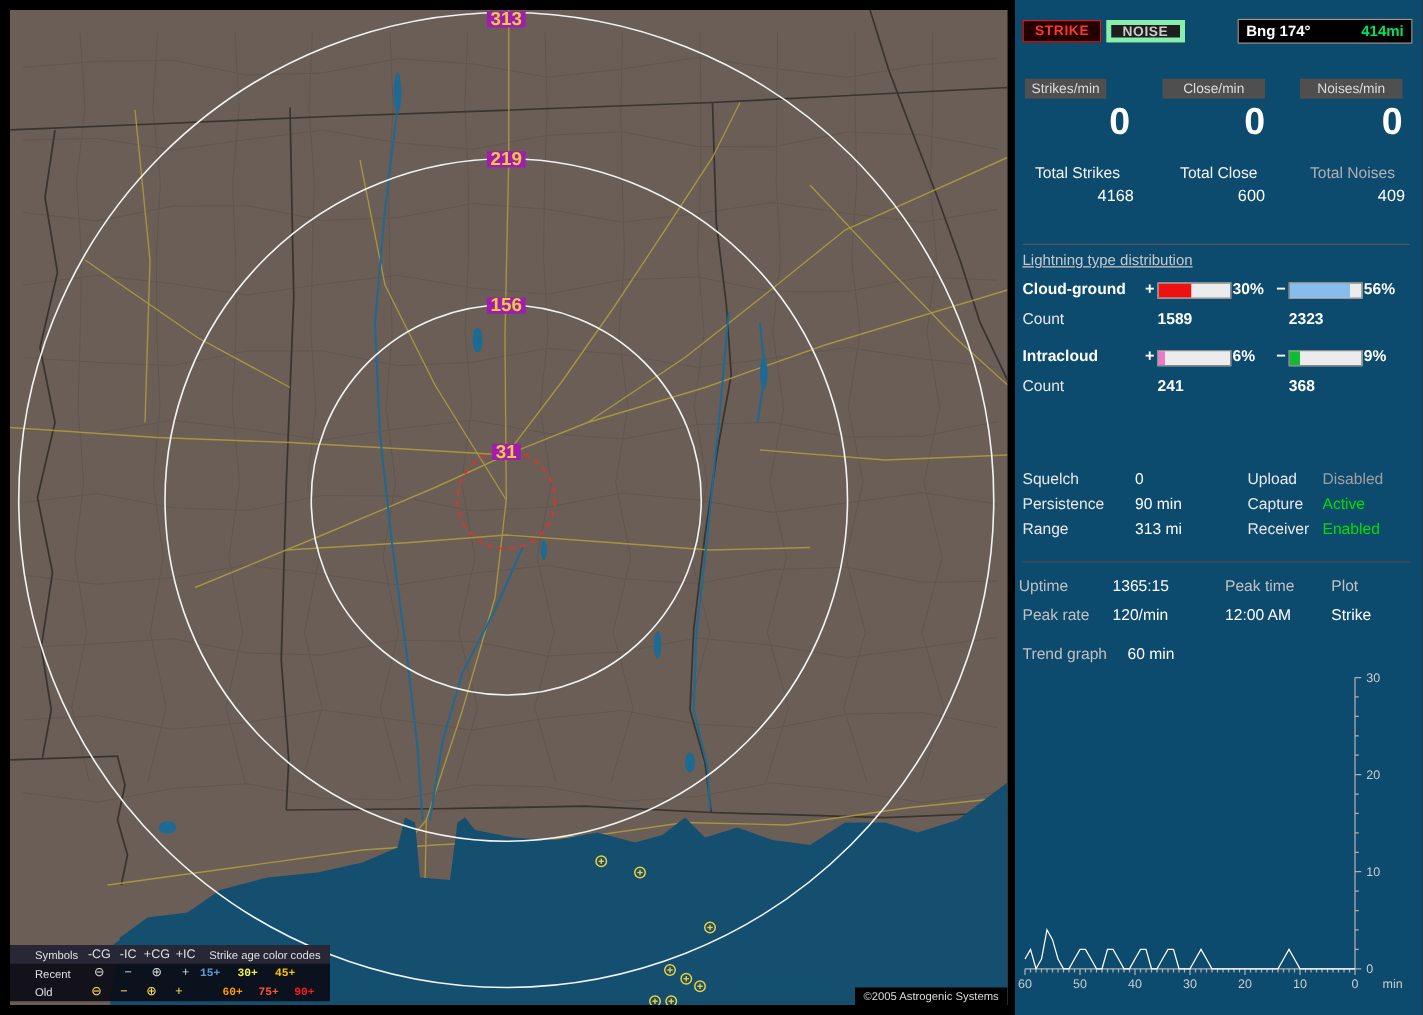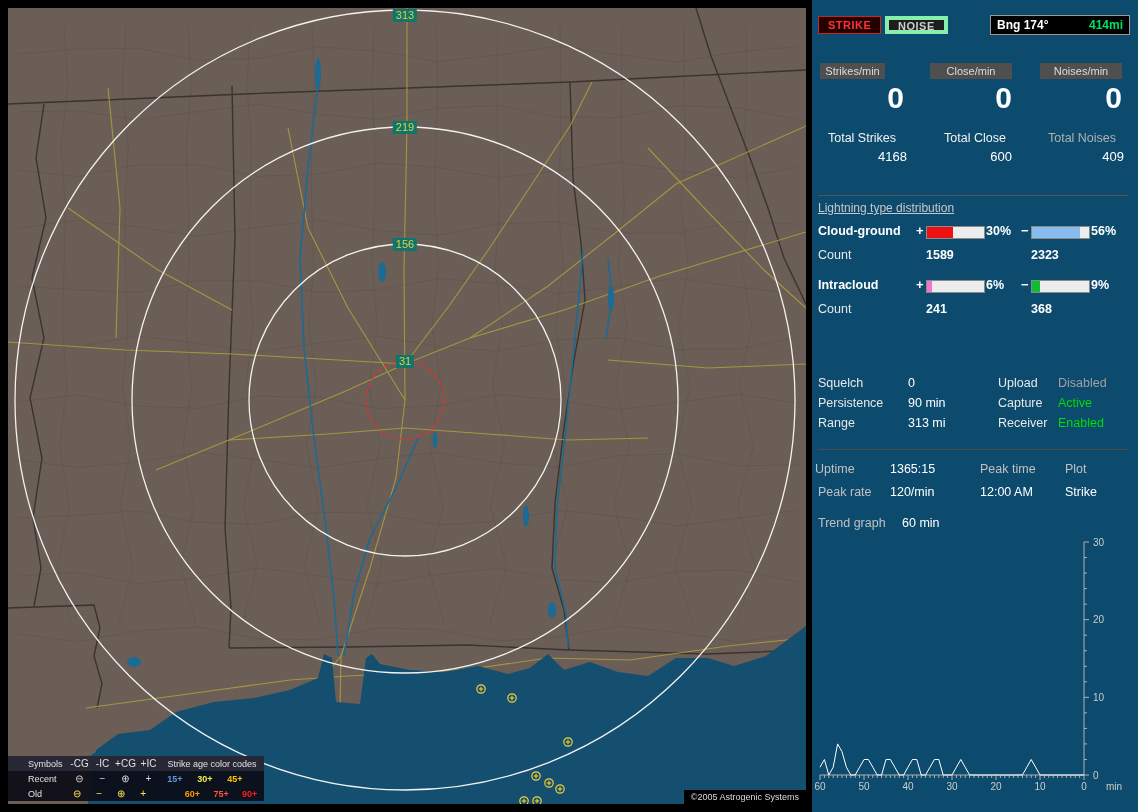--- a/index.html
+++ b/index.html
@@ -2,31 +2,31 @@
 <html><head>
 <meta charset="utf-8">
 <style>
   html,body{margin:0;padding:0;}
   body{width:1138px;height:812px;background:#000;position:relative;overflow:hidden;
        font-family:"Liberation Sans",sans-serif;color:#fff;}
 
   
   .map{position:absolute;left:8px;top:8px;width:798px;height:796px;background:#6a5e56;overflow:hidden;}
   .map svg{position:absolute;left:0;top:0;}
-  .ring-label{position:absolute;left:397px;transform:translateX(-50%);font-size:11px;font-weight:normal;
-              color:#e8cb3e;background:#0f766e;padding:0 3px;line-height:13px;}
+  .ring-label{position:absolute;left:397px;transform:translateX(-50%);font-size:15px;font-weight:bold;
+              color:#e8cb3e;background:#a21caf;padding:0 3px;line-height:13px;}
   .copyright{position:absolute;right:0;bottom:0;background:#000;color:#dcdcdc;font-size:9px;padding:2px 7px;}
 
   .legend{position:absolute;left:0;top:748px;width:256px;background:rgba(10,10,20,0.9);
           font-size:9px;color:#e0e0e0;}
   .legend-header{display:flex;align-items:center;height:15px;background:#272736;}
   .legend-row{display:flex;align-items:center;height:15px;}
   .lg-label{width:40px;padding-left:20px;}
   .lg-sym{width:23px;text-align:center;font-size:10px;line-height:10px;}
-  .lg-age{width:30px;text-align:center;font-weight:bold;}
+  .lg-age{width:30px;text-align:left;font-weight:bold;font-family:Liberation Mono, monospace;}
   .lg-title{flex:1;text-align:center;}
 
   
   .panel{position:absolute;left:812px;top:0;width:326px;height:812px;background:#0c4a6e;font-size:12.5px;}
   .btn{position:absolute;top:16px;height:18px;font-family:inherit;font-size:11px;font-weight:bold;
        padding:0 9px;letter-spacing:0.5px;cursor:pointer;}
   .btn-strike{left:6px;background:#240000;color:#ff3333;border:1px solid #cc2222;}
   .btn-noise{left:73px;background:#1e1e1e;color:#cccccc;border:4px solid #86efac;}
   .bng-box{position:absolute;left:178px;top:15px;width:126px;height:18px;padding:0 6px;
            display:flex;justify-content:space-between;align-items:center;

